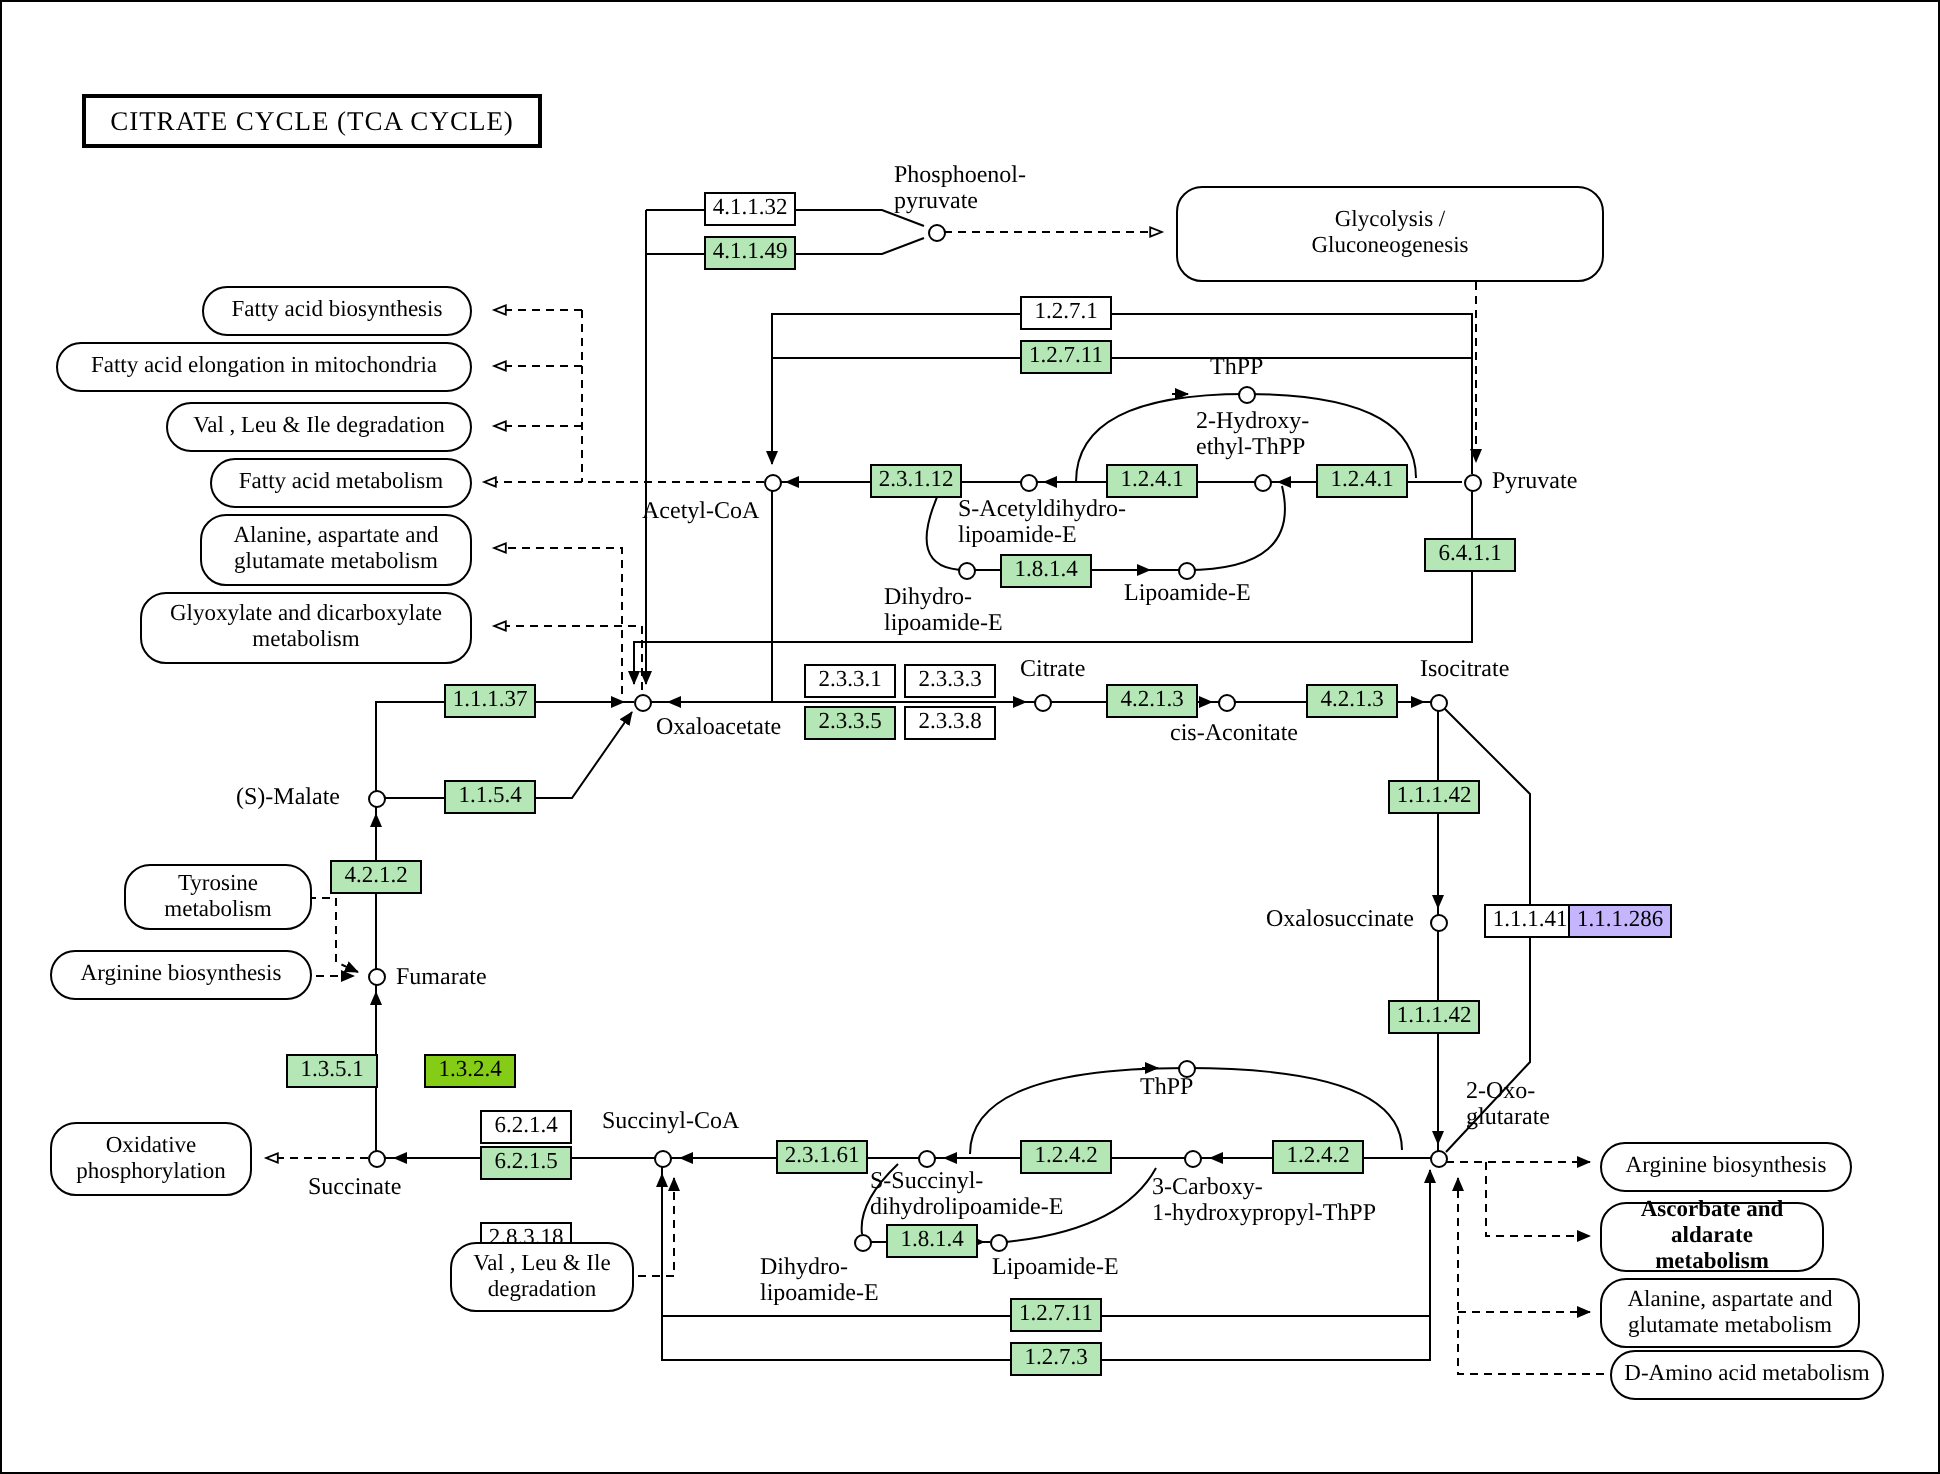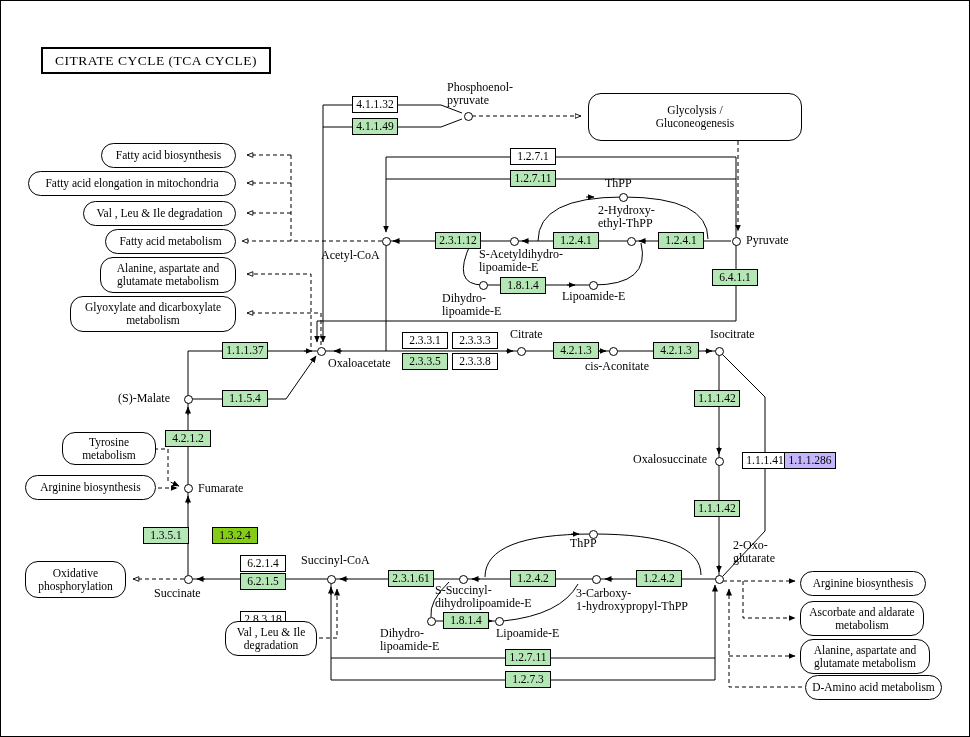--- a/index.html
+++ b/index.html
@@ -191,21 +191,21 @@
         <div>Oxidative</div>
         <div>phosphorylation</div>
       </div>
       <div class="pw" style="left: 224px; top: 620px; width: 92px; height: 35px;">
         <div>Val , Leu &amp; Ile</div>
         <div>degradation</div>
       </div>
       <div class="pw" style="left: 799px; top: 570px; width: 126px; height: 25px;">
         <div>Arginine biosynthesis</div>
       </div>
-      <div class="pw" style="left: 799px; top: 600px; width: 124px; height: 35px;">
+      <div class="pw" style="left: 799px; top: 600px; width: 112px; height: 35px; font-weight: bold;">
         <div>Ascorbate and aldarate</div>
         <div>metabolism</div>
       </div>
       <div class="pw" style="left: 799px; top: 638px; width: 130px; height: 35px;">
         <div>Alanine, aspartate and</div>
         <div>glutamate metabolism</div>
       </div>
       <div class="pw" style="left: 804px; top: 674px; width: 137px; height: 25px;">
         <div>D-Amino acid metabolism</div>
       </div>

